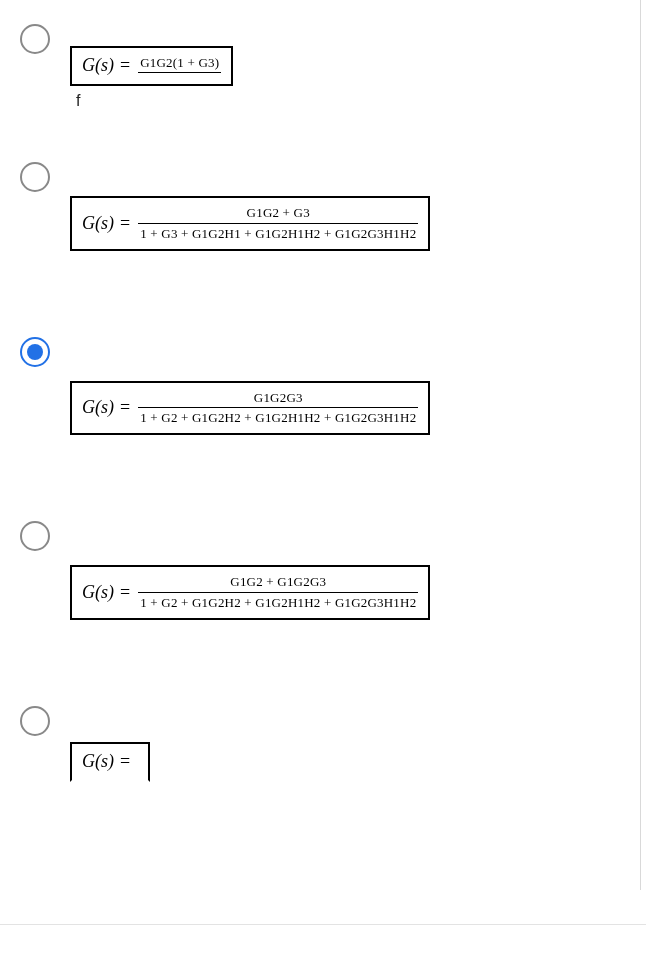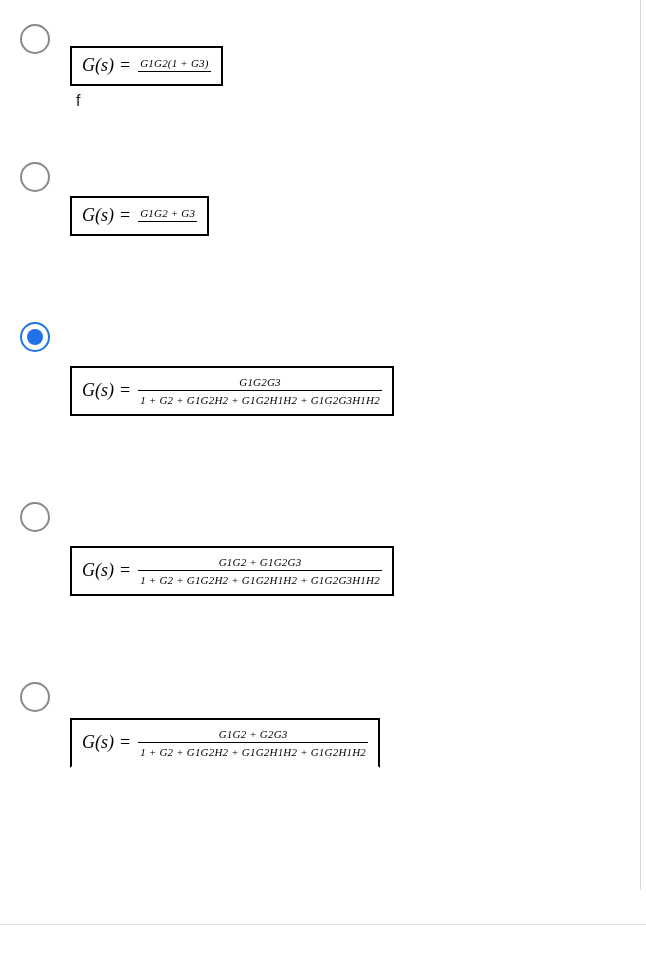--- a/index.html
+++ b/index.html
@@ -92,23 +92,22 @@
     margin-right: 8px;
   }
   .frac {
     display: inline-flex;
     flex-direction: column;
     align-items: center;
     vertical-align: middle;
   }
   .num, .den {
     padding: 0 2px;
-    font-style: italic;
     letter-spacing: 0.2px;
-    font-size: 11px;
+    font-size: 13px;
     text-align: right;
   }
   .bar {
     width: 100%;
     height: 1px;
     background: #000;
     margin: 2px 0 3px 0;
   }
 
   .caption {
@@ -156,20 +155,21 @@
     <div class="option" style="padding-top:26px;">
       <div id="r1" class="radio" style="top:22px;"></div>
       <div style="height:30px;"></div>
       <div class="frame">
         <div class="eq">
           <span class="lhs">G(s)</span>
           <span class="equals">=</span>
           <span class="frac">
             <span class="num">G1G2 + G3</span>
             <span class="bar"></span>
+            <span class="den">1 + G3 + G1G2H1 + G1G2H1H2 + G1G2G3H1H2</span>
           </span>
         </div>
       </div>
     </div>
 
     <div class="option" style="padding-top:56px;">
       <div id="r2" class="radio selected" style="top:56px;">
           <div class="dot"></div>
         </div>
       <div style="height:44px;"></div>
@@ -202,24 +202,19 @@
       </div>
     </div>
 
     <div class="option" style="padding-top:56px; padding-bottom:0;">
       <div id="r4" class="radio" style="top:56px;"></div>
       <div style="height:36px;"></div>
       <div class="frame partial">
         <div class="eq">
           <span class="lhs">G(s)</span>
           <span class="equals">=</span>
-          <span class="frac">
-            <span class="num">G1G2 + G2G3</span>
-            <span class="bar"></span>
-            <span class="den">1 + G2 + G1G2H2 + G1G2H1H2 + G1G2H1H2</span>
-          </span>
         </div>
       </div>
     </div>
 
   </div>
 </div>
 <div class="sep"></div>
 
 </body></html>

